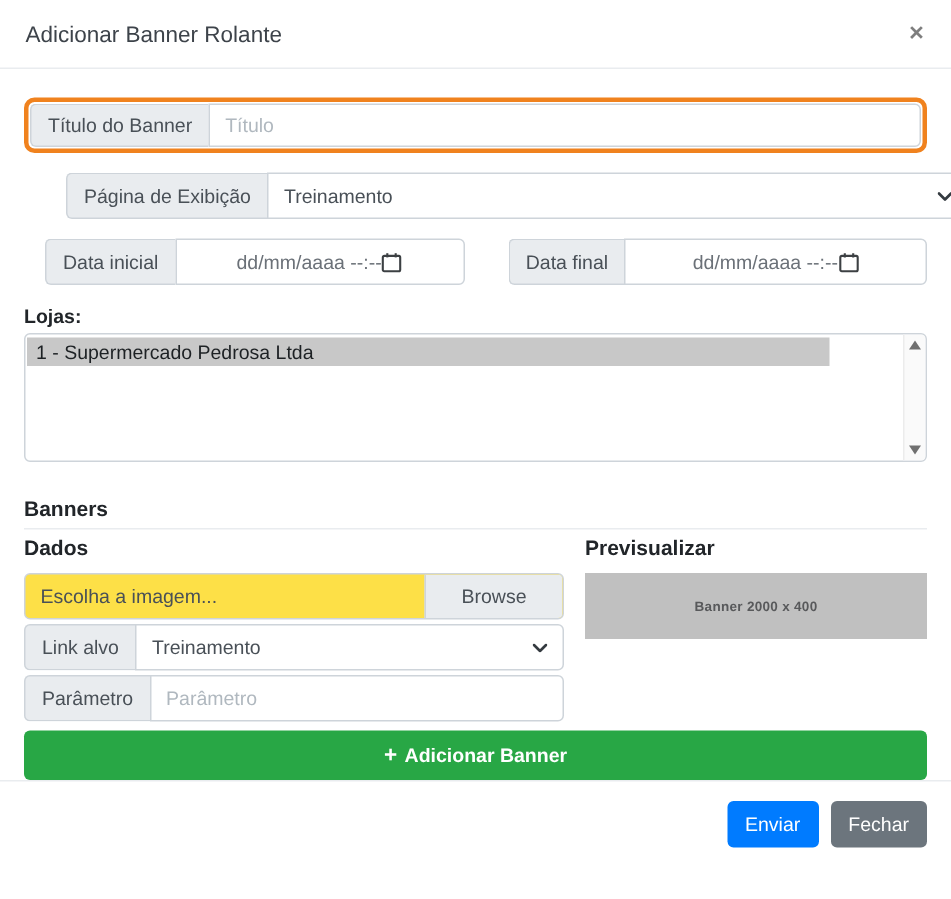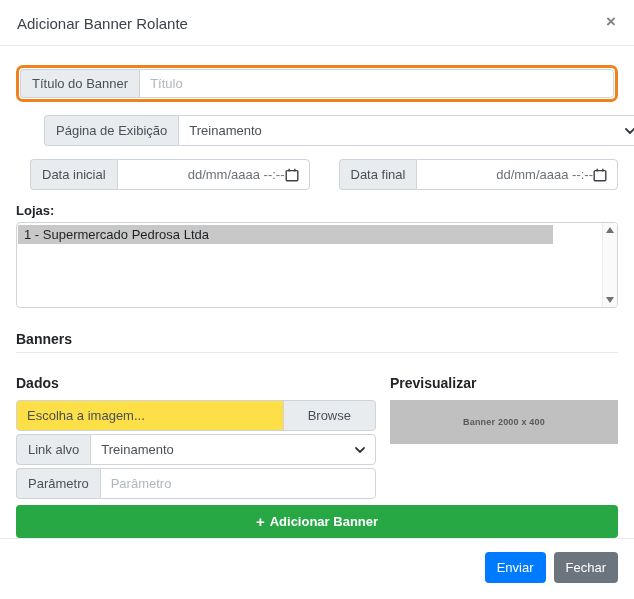--- a/index.html
+++ b/index.html
@@ -81,21 +81,21 @@
   .focus-wrap .ig-label { border-radius: 4px 0 0 4px; }
 
   .select-field { justify-content: space-between; cursor: pointer; }
   .select-value { color: var(--text-color); }
   .chevron-icon { flex: 0 0 auto; margin-left: 8px; display: flex; }
 
   .row-gap { margin-top: 13px; margin-left: 28px; }
 
   .dates-row { display: flex; gap: 15px; margin-top: 13px; }
   .dates-row .input-group { flex: 1; margin-left: 14px; }
-  .date-field { justify-content: flex-end; cursor: text; }
+  .date-field { justify-content: center; cursor: text; }
   .date-placeholder { color: #6b7178; }
   .calendar-icon { display: flex; cursor: pointer; }
 
   .lojas-label { margin-top: 13px; font-weight: 700; color: var(--heading-color); font-size: 13px; }
 
   .listbox {
     margin-top: 4px;
     border: 1px solid var(--border-color);
     border-radius: 4px;
     height: 86px;
@@ -122,21 +122,21 @@
   .sb-arrow-up { width: 0; height: 0; border-left: 4px solid transparent; border-right: 4px solid transparent; border-bottom: 6px solid #707070; cursor: pointer; }
   .sb-arrow-down { width: 0; height: 0; border-left: 4px solid transparent; border-right: 4px solid transparent; border-top: 6px solid #707070; cursor: pointer; }
 
   .section-heading {
     margin-top: 23px;
     font-weight: 700; font-size: 14px; color: var(--heading-color);
     padding-bottom: 5px;
     border-bottom: 1px solid var(--divider-color);
   }
 
-  .columns { display: grid; grid-template-columns: 360px 1fr; column-gap: 14px; margin-top: 22px; }
+  .columns { display: grid; grid-template-columns: 360px 1fr; column-gap: 14px; margin-top: 4px; }
   .col-heading { font-weight: 700; font-size: 14px; color: var(--heading-color); margin-bottom: 9px; }
 
   .file-group { display: flex; height: 31px; border: 1px solid var(--border-color); border-radius: 4px; overflow: hidden; background: #fde047; cursor: pointer; }
   .file-text { flex: 1; display: flex; align-items: center; padding: 0 10px; color: var(--text-color); }
   .browse-btn {
     display: flex; align-items: center; padding: 0 24px;
     background: var(--label-bg); border-left: 1px solid var(--border-color);
     color: var(--text-color); cursor: pointer;
   }
   .stack-gap { margin-top: 3px; }

